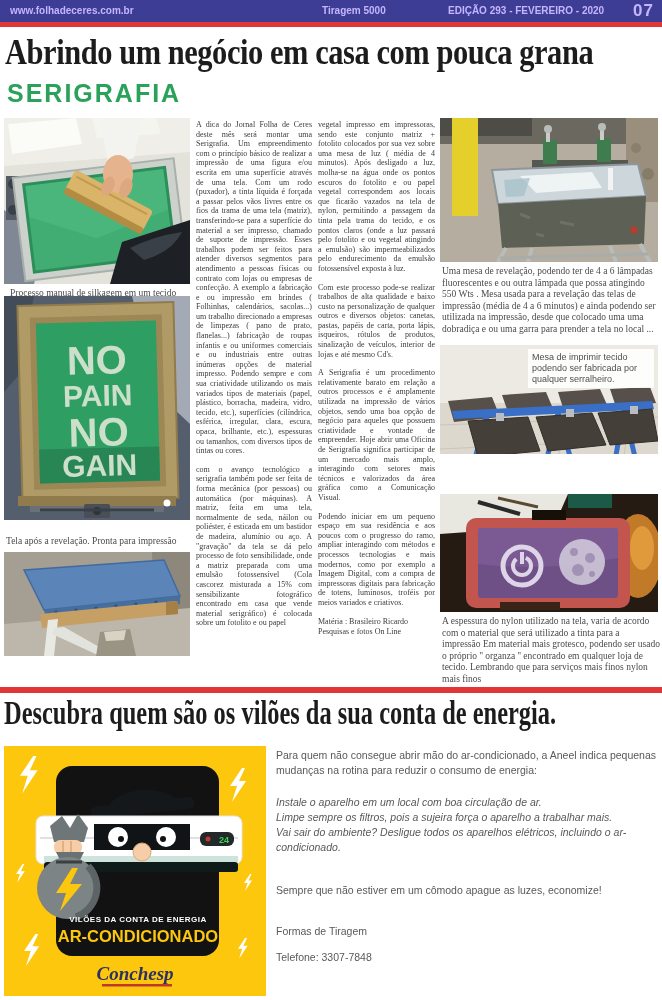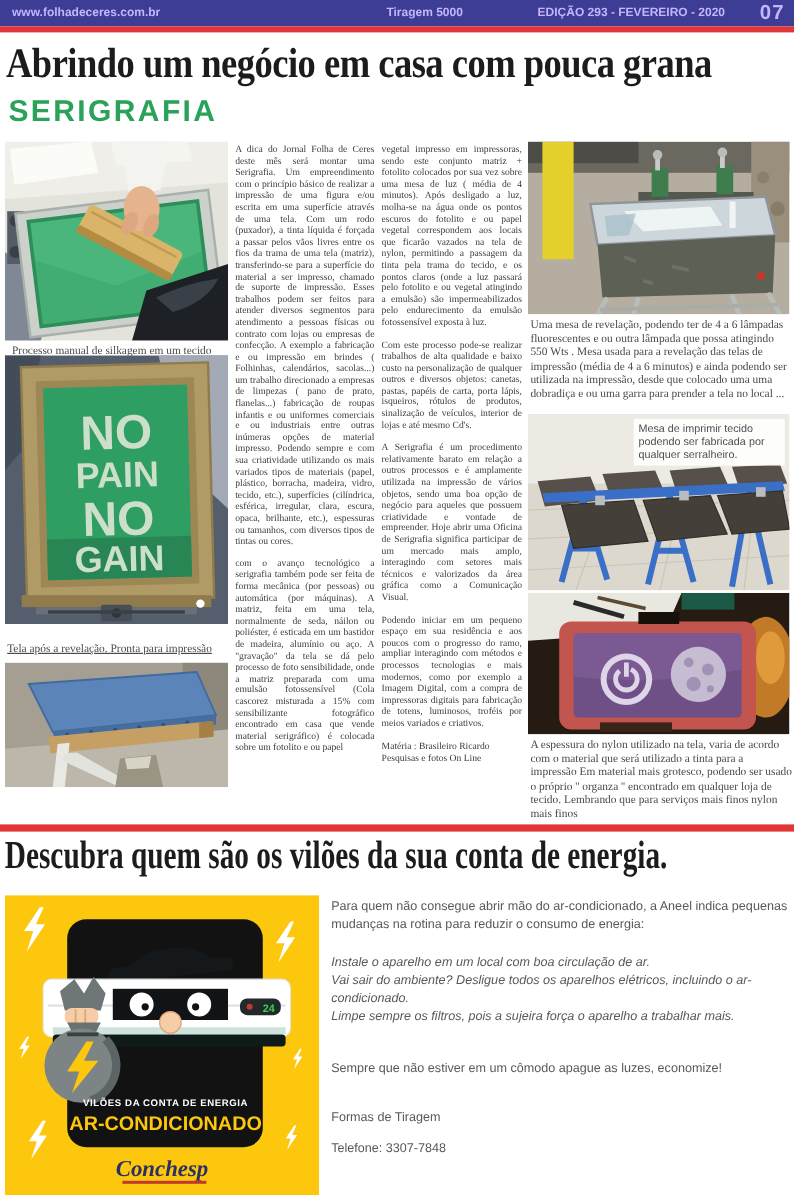--- a/index.html
+++ b/index.html
@@ -109,21 +109,21 @@
         <text x="94" y="180" text-anchor="middle" font-family="Liberation Sans,sans-serif" font-weight="bold" font-size="30" fill="#ccdfca">GAIN</text>
       </g>
       <rect x="14" y="200" width="158" height="10" fill="#8f7b4c"></rect>
       <rect x="26" y="210" width="134" height="6" fill="#6a6f78"></rect>
       <rect x="80" y="208" width="26" height="14" rx="2" fill="#494e57"></rect>
       <circle cx="93" cy="215" r="4" fill="#2f333a"></circle>
       <line x1="36" y1="214" x2="150" y2="214" stroke="#394048" stroke-width="3"></line>
       <circle cx="163" cy="207" r="3.5" fill="#fff"></circle>
     </svg>
   </div>
-  <div class="abs caption" style="left:6px;top:536px;width:184px;text-decoration:underline;">Tela após a revelação. Pronta para impressão</div>
+  <div class="abs caption" style="left:6px;top:536px;width:184px;">Tela após a revelação. Pronta para impressão</div>
 
   <div class="abs figure" style="left:4px;top:552px;width:186px;height:104px;">
     <svg width="186" height="104" viewBox="0 0 186 104">
       <rect width="186" height="104" fill="#a49e93"></rect>
       <polygon points="148,0 186,0 186,62 150,52" fill="#8d877c"></polygon>
       <polygon points="0,72 186,56 186,104 0,104" fill="#bdb7ab"></polygon>
       <polygon points="20,18 160,8 176,44 40,58" fill="#5b84b8" stroke="#416a9e" stroke-width="1.5"></polygon>
       <polygon points="40,58 176,44 176,52 42,67" fill="#466e9f"></polygon>
       <g fill="#2f4f7a">
         <circle cx="52" cy="60" r="1.6"></circle>
@@ -185,21 +185,21 @@
         <line x1="66" y1="130" x2="58" y2="144"></line>
         <line x1="200" y1="126" x2="210" y2="144"></line>
         <line x1="92" y1="130" x2="88" y2="144"></line>
         <line x1="170" y1="128" x2="176" y2="144"></line>
       </g>
       <line x1="60" y1="140" x2="208" y2="136" stroke="#a9ada9" stroke-width="3"></line>
     </svg>
   </div>
   <div class="abs caption" style="left:442px;top:266px;width:216px;">Uma mesa de revelação, podendo ter de 4 a 6 lâmpadas fluorescentes  e ou outra lâmpada que possa atingindo 550 Wts . Mesa usada para a revelação das telas de impressão (média de 4 a 6 minutos) e ainda podendo ser utilizada na impressão, desde que colocado uma  uma dobradiça e ou uma garra para prender a tela no local ...</div>
 
-  <div class="abs figure" style="left:440px;top:345px;width:218px;height:147px;">
+  <div class="abs figure" style="left:440px;top:345px;width:218px;height:109px;">
     <svg width="218" height="147" viewBox="0 0 218 147">
       <rect width="218" height="147" fill="#eceae2"></rect>
       <rect x="0" y="58" width="218" height="89" fill="#dcd8cd"></rect>
       <g stroke="#c9c5b8" stroke-width="1">
         <line x1="0" y1="80" x2="218" y2="72"></line>
           <line x1="0" y1="104" x2="218" y2="94"></line>
         <line x1="0" y1="130" x2="218" y2="118"></line>
           <line x1="40" y1="147" x2="70" y2="60"></line>
         <line x1="110" y1="147" x2="130" y2="60"></line>
           <line x1="180" y1="147" x2="190" y2="60"></line>
@@ -307,22 +307,22 @@
       <text x="134" y="176" text-anchor="middle" font-family="Liberation Sans,sans-serif" font-size="8" font-weight="bold" letter-spacing="0.5" fill="#ffffff">VILÕES DA CONTA DE ENERGIA</text>
       <text x="134" y="196" text-anchor="middle" font-family="Liberation Sans,sans-serif" font-size="16.5" font-weight="bold" fill="#fcc70d">AR-CONDICIONADO</text>
       <text x="131" y="234" text-anchor="middle" font-family="Liberation Serif,serif" font-size="19" font-weight="bold" font-style="italic" fill="#2d3063">Conchesp</text>
       <rect x="98" y="238" width="70" height="2.5" fill="#c0392b"></rect>
     </svg>
   </div>
 
   <div class="abs energytext">
     <p class="para">Para quem não consegue abrir mão do ar-condicionado, a Aneel indica pequenas mudanças na rotina para reduzir o consumo de energia:</p>
     <div class="tip">Instale o aparelho em um local com boa circulação de ar.</div>
+    <div class="tip">Limpe sempre os filtros, pois a sujeira força o aparelho a trabalhar mais.</div>
     <div class="tip">Vai sair do ambiente? Desligue todos os aparelhos elétricos, incluindo o ar-condicionado.</div>
-    <div class="tip">Limpe sempre os filtros, pois a sujeira força o aparelho a trabalhar mais.</div>
     <div class="closing">Sempre que não estiver em um cômodo apague as luzes, economize!</div>
     <div class="contact">
       <div>Formas de Tiragem</div>
       <div>Telefone: 3307-7848</div>
 
     </div>
   </div>
 
 </div>
 

